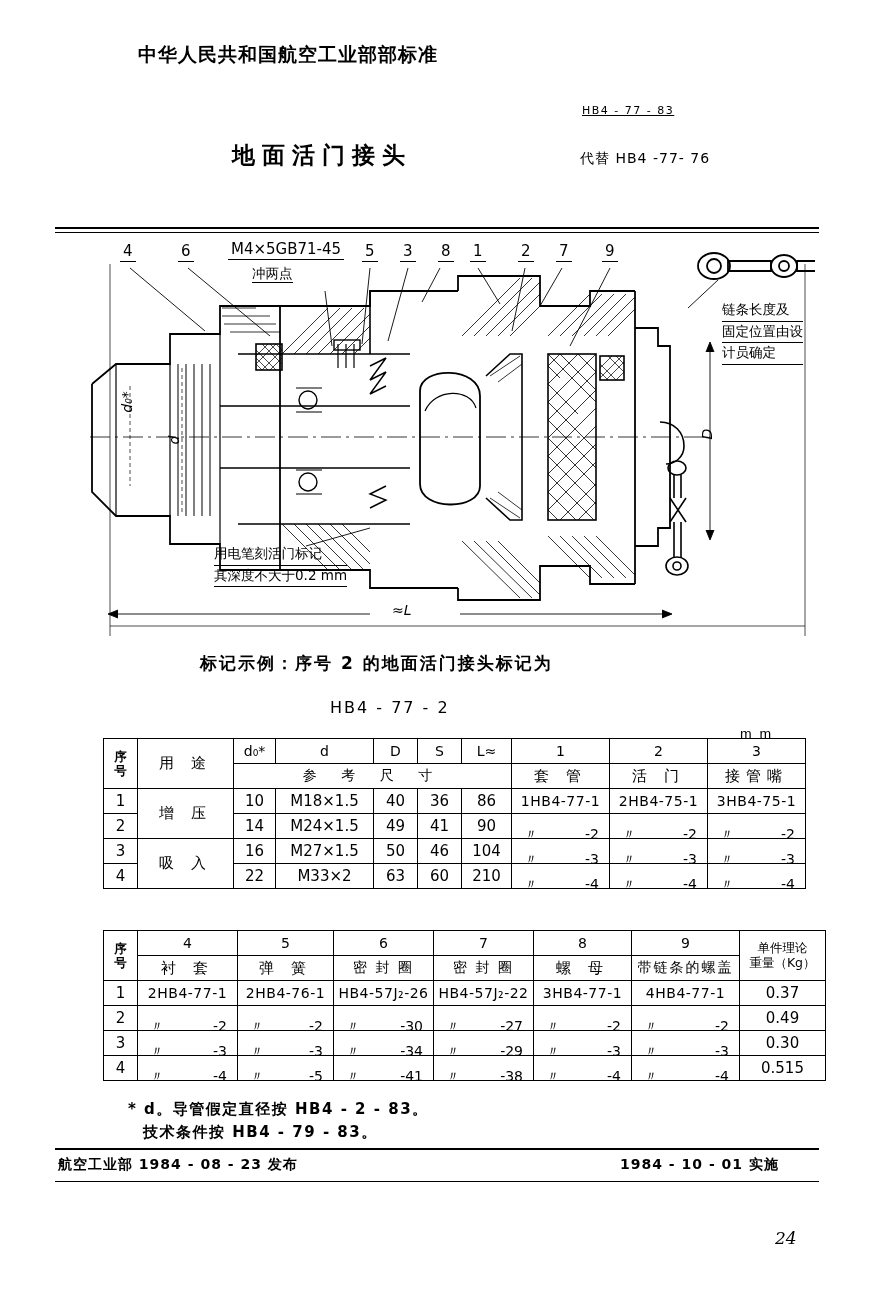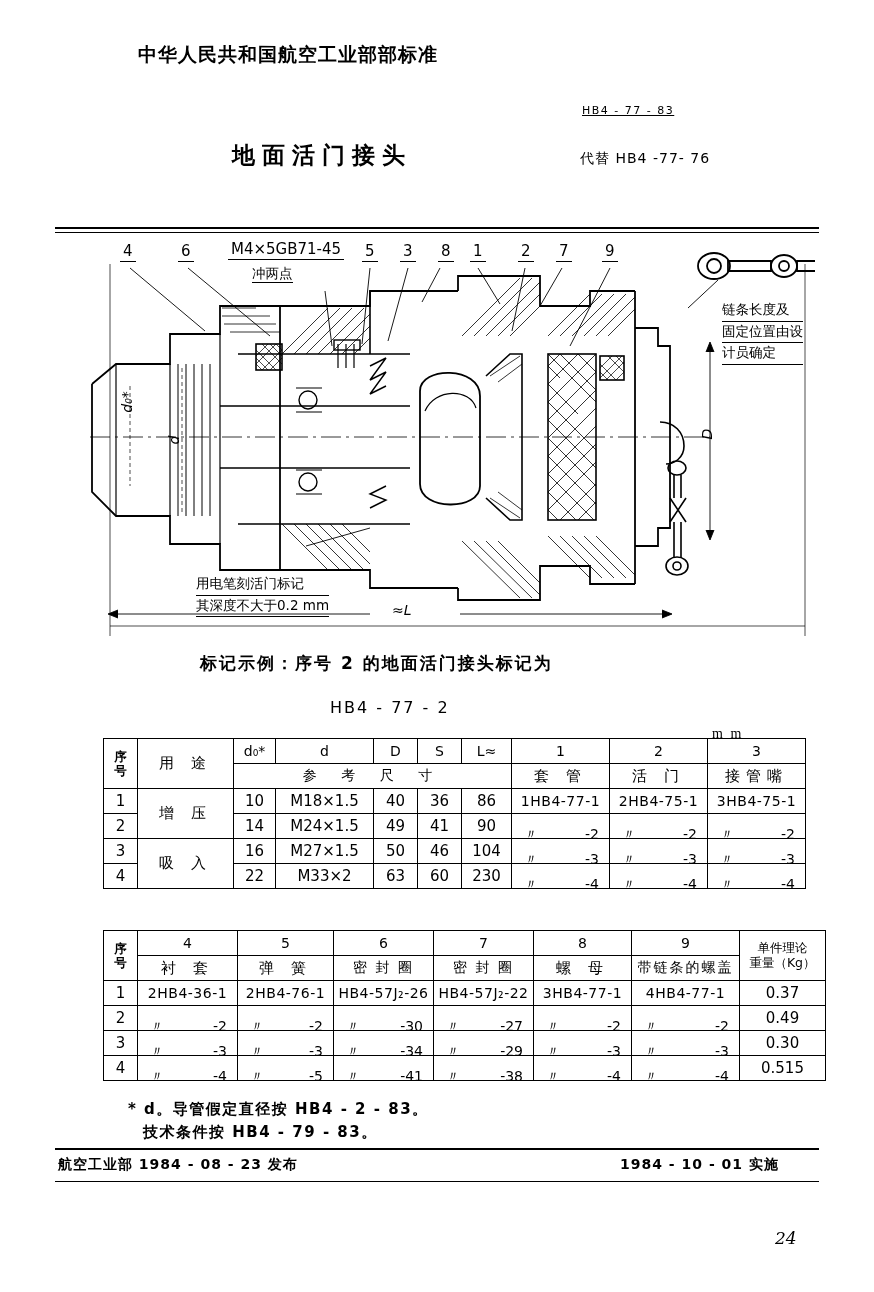--- a/index.html
+++ b/index.html
@@ -75,23 +75,23 @@
     font-family: "DejaVu Sans", sans-serif;
   }
   .mark-code {
     position: absolute; left: 330px; top: 698px;
     font-size: 16px; letter-spacing: 2px;
     font-family: "DejaVu Sans", sans-serif;
   }
 
   
   .unit-mm {
-    position: absolute; left: 712px; top: 726px;
+    position: absolute; left: 740px; top: 726px;
     font-size: 14px; letter-spacing: 2px;
-    font-family: Liberation Serif, serif;
+    font-family: Liberation Sans, sans-serif;
   }
   table.t {
     position: absolute;
     border-collapse: collapse;
     font-family: "DejaVu Sans", sans-serif;
     font-size: 14px;
     background: #fff;
   }
   table.t td, table.t th {
     border: 1.3px solid #000;
@@ -383,21 +383,21 @@
     <div class="note-box" style="left:182px; top:28px;">
       <span class="note-line">冲两点</span>
     </div>
 
     <div class="note-box" style="left:612px; top:64px;margin-left:40px;">
       <div class="note-line">链条长度及</div>
       <div class="note-line">固定位置由设</div>
       <div class="note-line">计员确定</div>
     </div>
 
-    <div class="note-box" style="left:126px; top:308px;margin-top:30px;">
+    <div class="note-box" style="left:144px; top:308px;">
       <div class="note-line">用电笔刻活门标记</div>
       <div class="note-line">其深度不大于0.2 mm</div>
     </div>
 
     <div class="dim-label" style="left:46px; top:158px; transform:rotate(-90deg);">d₀*</div>
     <div class="dim-label" style="left:100px; top:196px; transform:rotate(-90deg);">d</div>
     <div class="dim-label" style="left:632px; top:190px; transform:rotate(-90deg);">D</div>
     <div class="dim-label" style="left:322px; top:366px;">≈L</div>
   </div>
 
@@ -482,21 +482,21 @@
             <span class="v">-3</span>
           </td>
     </tr>
 
     <tr>
       <td class="num">4</td>
       <td class="num">22</td>
       <td class="num">M33×2</td>
       <td class="num">63</td>
       <td class="num">60</td>
-      <td class="num">230</td>
+      <td class="num">210</td>
       <td class="dit">
             <span class="d">〃</span>
             <span class="v">-4</span>
           </td>
       <td class="dit">
             <span class="d">〃</span>
             <span class="v">-4</span>
           </td>
       <td class="dit">
             <span class="d">〃</span>
@@ -525,21 +525,21 @@
       <td class="hdr-cn">衬  套</td>
       <td class="hdr-cn">弹  簧</td>
       <td class="hdr-cn2">密 封 圈</td>
       <td class="hdr-cn2">密 封 圈</td>
       <td class="hdr-cn">螺    母</td>
       <td class="hdr-cn2">带链条的螺盖</td>
     </tr>
 
     <tr>
       <td class="num">1</td>
-      <td class="pn">2HB4-36-1</td>
+      <td class="pn">2HB4-77-1</td>
       <td class="pn">2HB4-76-1</td>
       <td class="pn">HB4-57J₂-26</td>
       <td class="pn">HB4-57J₂-22</td>
       <td class="pn">3HB4-77-1</td>
       <td class="pn">4HB4-77-1</td>
       <td class="wt">0.37</td>
     </tr>
 
     <tr>
       <td class="num">2</td>

